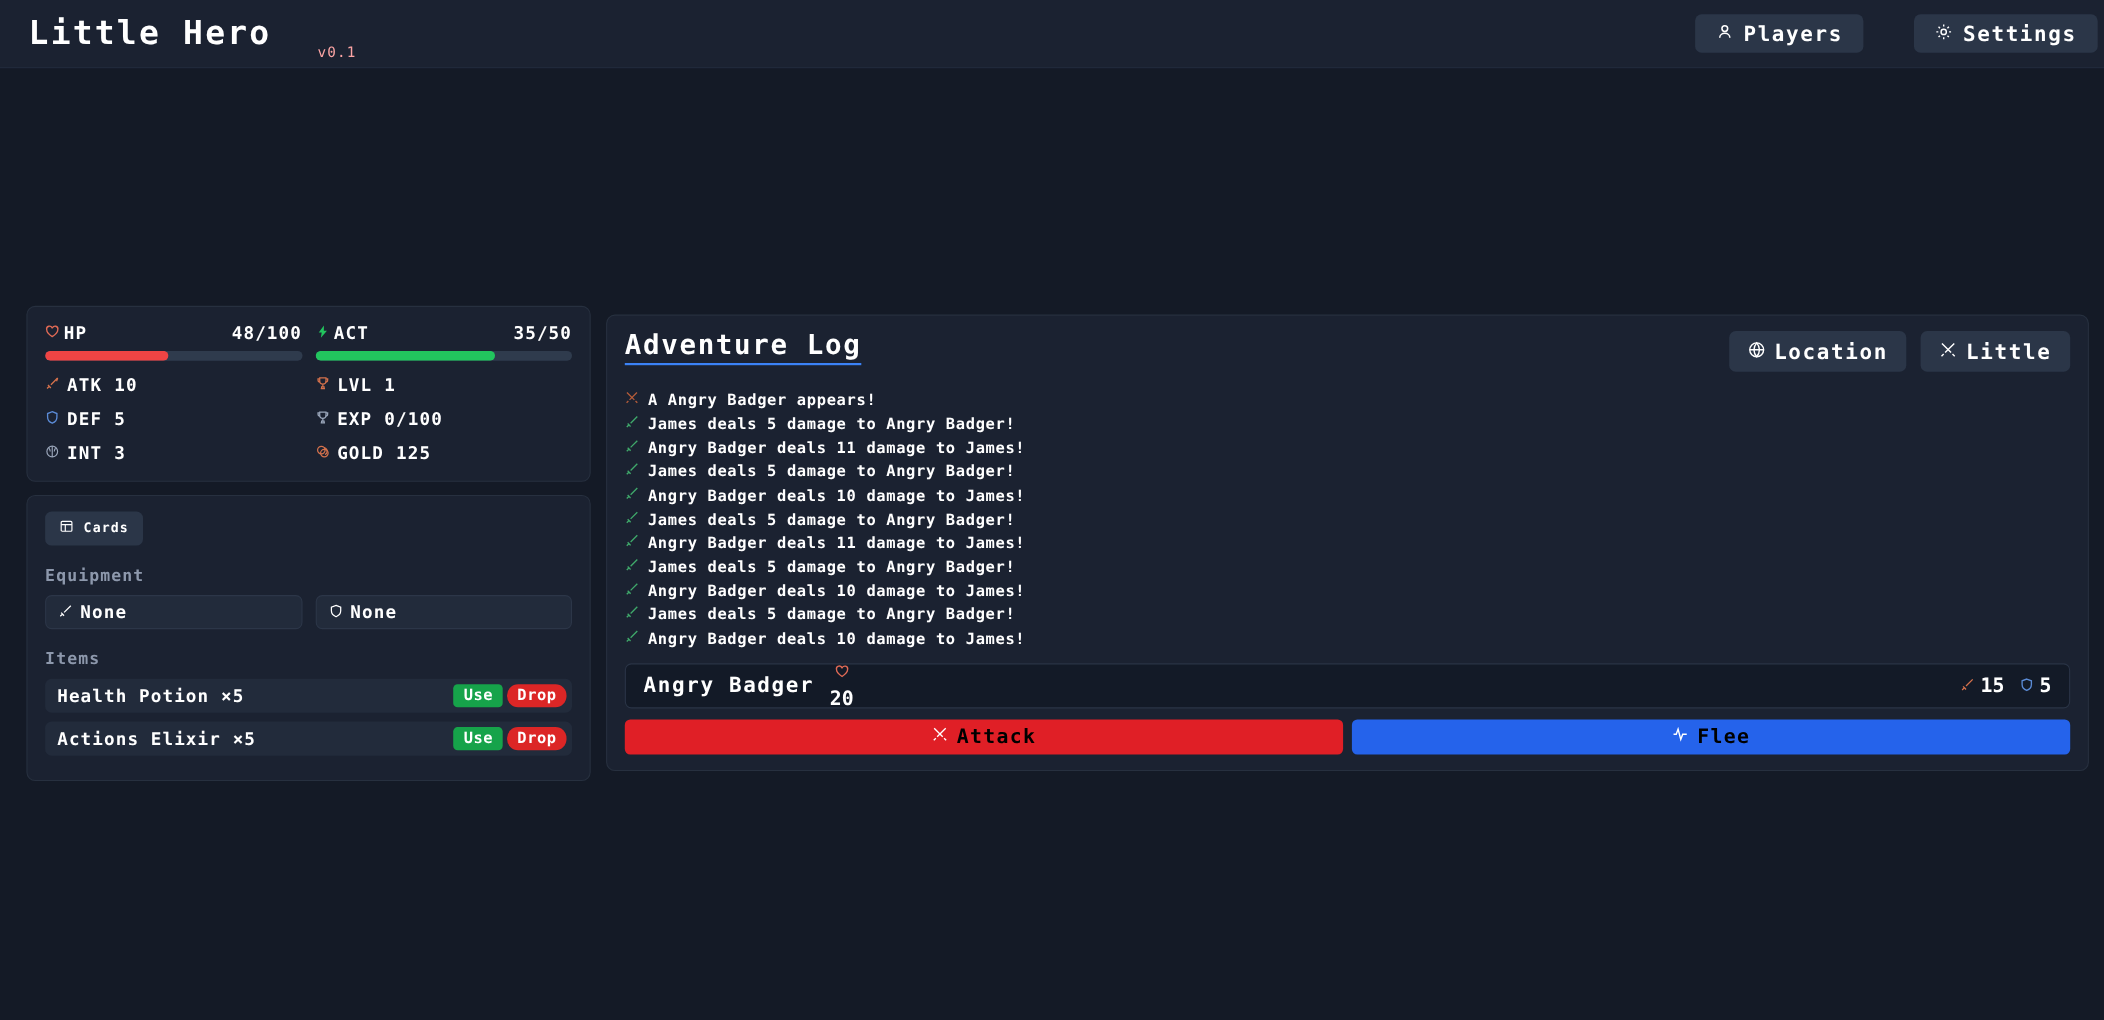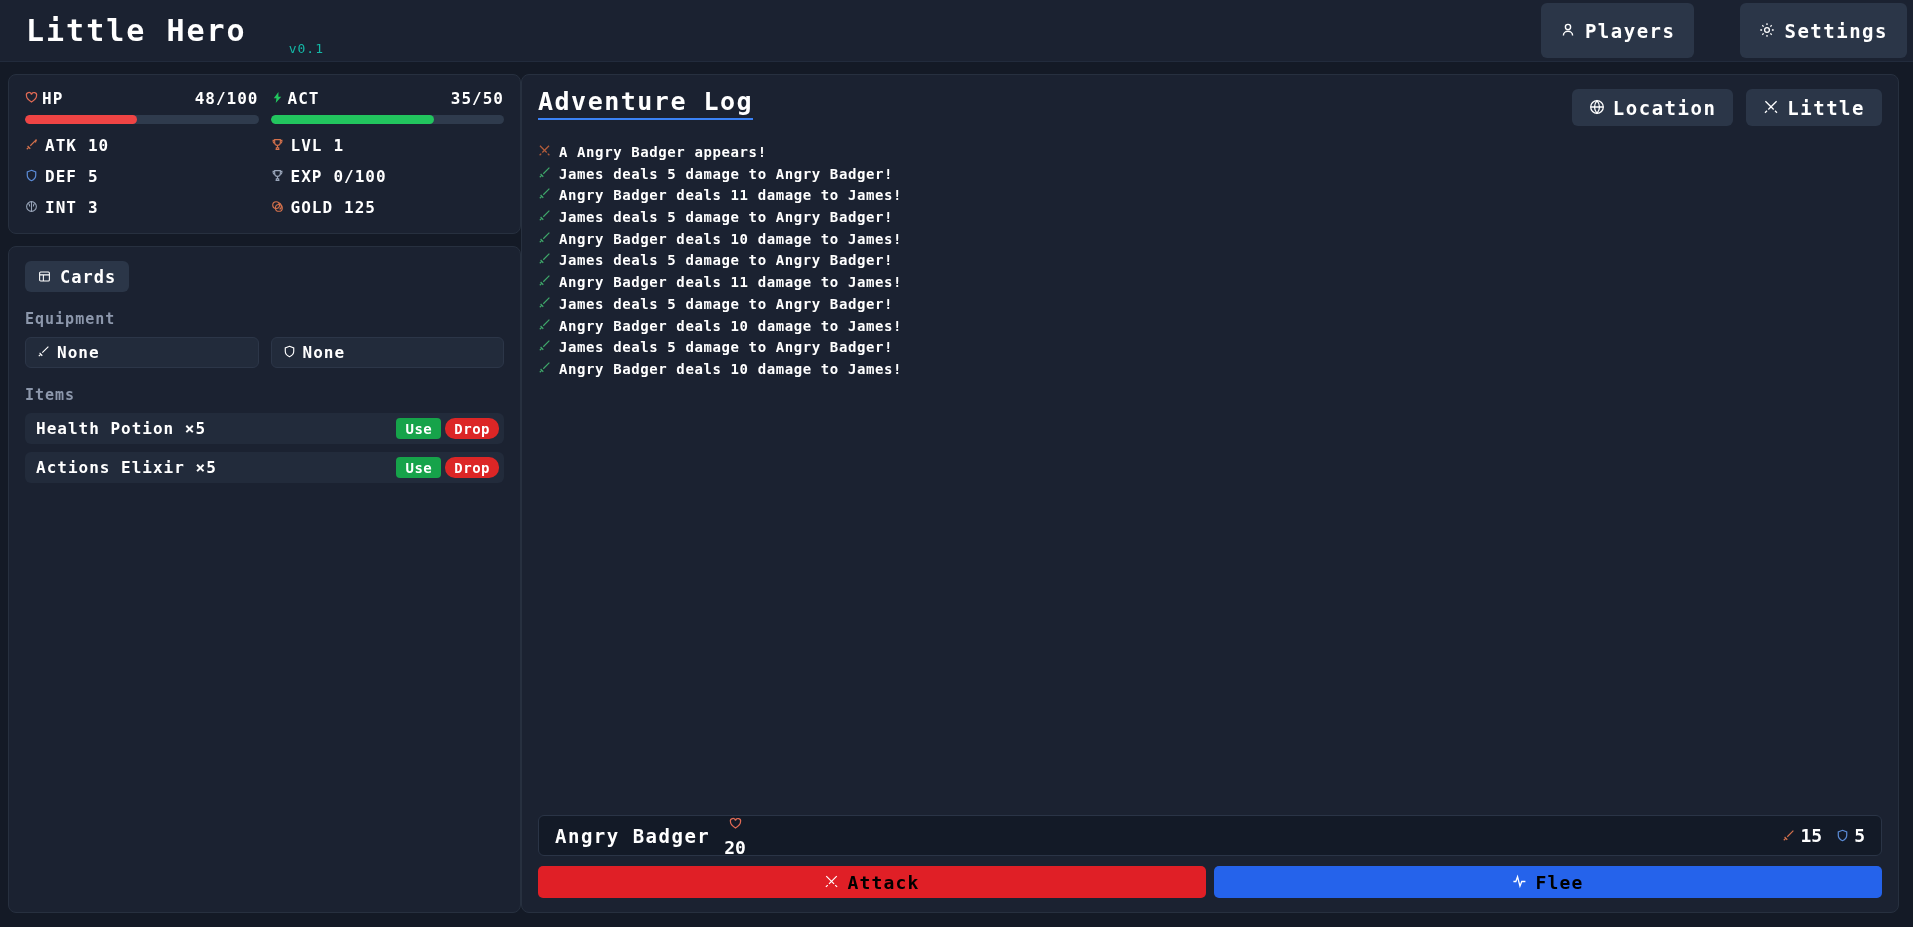--- a/index.html
+++ b/index.html
@@ -18,39 +18,39 @@
     display: flex; align-items: center;
     padding: 0 6px 0 26px;
     border-bottom: 1px solid #222b3c;
     gap: 32px;
   }
   #app-title {
     font-size: 30px; font-weight: bold; color: #ffffff;
     letter-spacing: 2px;
   }
   #app-version {
-    font-size: 13px; color: #14b8a6; margin-left: 10px; letter-spacing: 1px;
+    font-size: 13px; color: #fca5a5; margin-left: 10px; letter-spacing: 1px;
     align-self: flex-end; padding-bottom: 5px;
   }
   #topbar-spacer { flex: 1 1 auto; }
   .top-btn {
     display: flex; align-items: center; gap: 9px;
     background: #2b3648; color: #ffffff;
     border: none; border-radius: 6px;
-    height: 55px; padding: 0 19px;
+    height: 35px; padding: 0 19px;
     font-family: inherit; font-size: 19px; font-weight: bold;
     letter-spacing: 1.5px;
     margin-left: 14px; cursor: pointer;
   }
   .top-btn svg { flex: 0 0 auto; }
 
   
   #main {
-    flex: 1 1 auto; display: flex; 
-    padding: 12px 14px 14px 8px; min-height: 0;
+    flex: 1 1 auto; display: flex; gap: 14px;
+    padding: 12px 14px 14px 24px; min-height: 0; align-items: center;
   }
   #left-col { width: 513px; flex: 0 0 513px; display: flex; flex-direction: column; gap: 12px; }
   #right-col { flex: 1 1 auto; display: flex; flex-direction: column; min-width: 0; }
 
   .panel {
     background: #1b2231;
     border: 1px solid #27303f;
     border-radius: 8px;
   }
 
@@ -73,21 +73,21 @@
     letter-spacing: 1px; margin-top: 12px;
   }
   .stat-line .val { margin-left: 4px; }
 
   
   #inventory-panel { flex: 1 1 auto; padding: 14px 16px; min-height: 0; }
   #cards-btn {
     display: inline-flex; align-items: center; gap: 9px;
     background: #2b3648; color: #ffffff; border: none; border-radius: 6px;
     height: 31px; padding: 0 13px;
-    font-family: inherit; font-size: 17px; font-weight: bold; letter-spacing: 1px;
+    font-family: inherit; font-size: 12px; font-weight: bold; letter-spacing: 1px;
     cursor: pointer;
   }
   .section-label {
     font-size: 15px; color: #8d98ac; font-weight: bold;
     letter-spacing: 1px; margin: 18px 0 9px 0;
   }
   .equip-row { display: flex; gap: 12px; }
   .equip-slot {
     flex: 1 1 0; background: #222b3b; border: 1px solid #2c3648; border-radius: 6px;
     height: 31px; display: flex; align-items: center; gap: 7px; padding: 0 11px;

